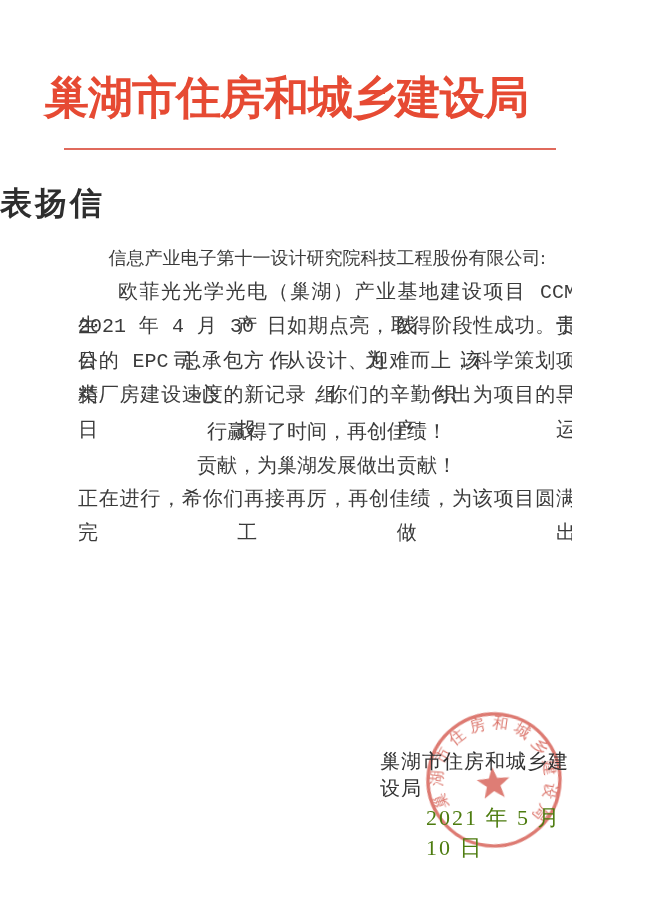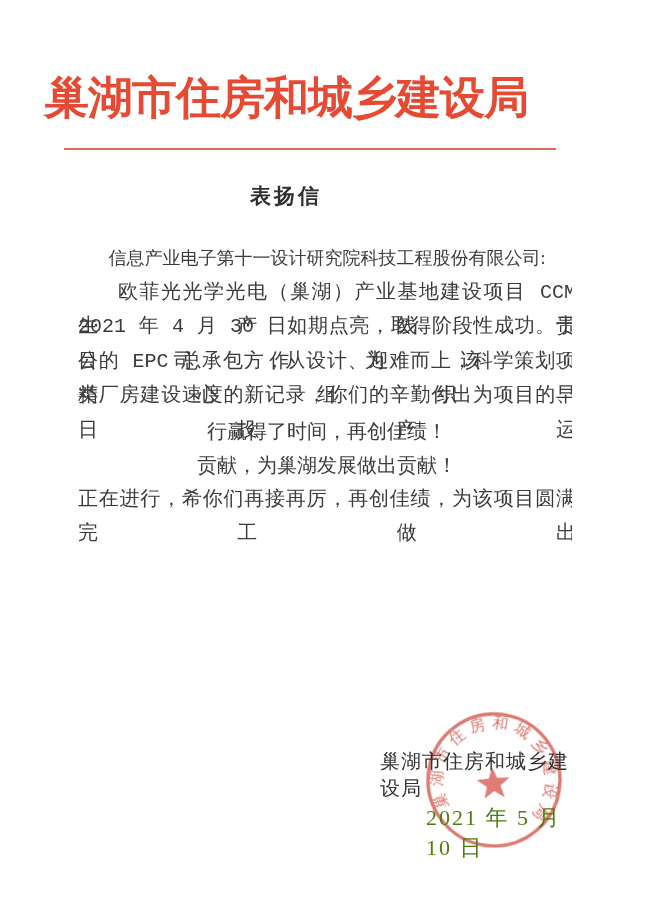--- a/index.html
+++ b/index.html
@@ -25,22 +25,22 @@
     letter-spacing:-1px;
     color:var(--header-red);
   }
   .header-rule{
     position:absolute;top:148px;left:64px;
     width:492px;height:2px;
     background:var(--rule-red);
   }
   .letter-title{
     position:absolute;top:182px;left:0;right:0;
-    text-align:center;
-    font-size:21px;font-weight:700;
+    text-align:left;
+    font-size:32px;font-weight:700;
     letter-spacing:3px;
     color:var(--title-text);
   }
   .body-block{
     position:absolute;top:241px;left:78px;width:498px;
     color:var(--body-text);
   }
   .bl{
     height:34.5px;line-height:34.5px;
     font-size:20px;

